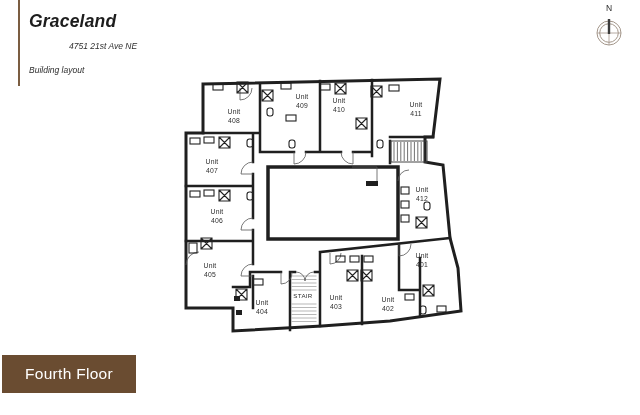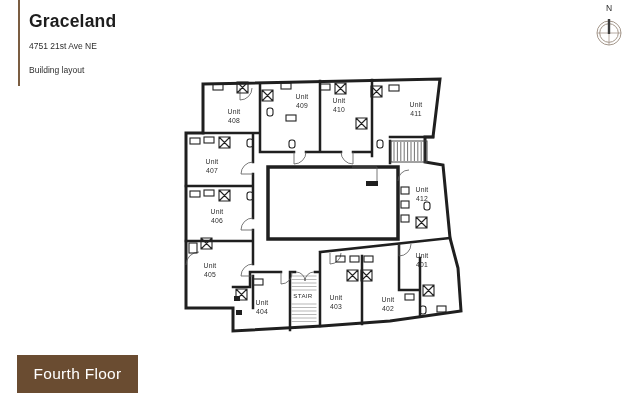--- a/index.html
+++ b/index.html
@@ -4,26 +4,26 @@
 <style>
   html,body{margin:0;padding:0;}
   body{
     width:640px;height:415px;position:relative;background:#ffffff;
     font-family:"Liberation Sans", sans-serif;overflow:hidden;
   }
   .accent-bar{
     position:absolute;left:18px;top:0;width:2px;height:86px;
     background:var(--accent-bar,#7b5d41);
   }
-  .header{position:absolute;left:29px;top:11px;color:#1d1d1d;}
+  .header{position:absolute;left:29px;top:11px;color:#1d1d1d;font-style:italic;}
   .header .title{font-size:17.5px;font-weight:600;line-height:21.5px;letter-spacing:.2px;}
-  .header .address{font-size:8.5px;color:#2e2e2e;margin-top:8px;}
+  .header .address{font-size:8.5px;color:#2e2e2e;margin-top:8px;margin-left:40px;}
   .header .subtitle{font-size:8.5px;color:#2e2e2e;margin-top:14px;}
   .floor-badge{
-    position:absolute;left:17px;top:355px;width:121px;height:38px;
+    position:absolute;left:2px;top:355px;width:134px;height:38px;
     background:var(--badge-brown,#6a4c31);color:#ffffff;
     display:flex;align-items:center;justify-content:center;
     font-size:15.5px;letter-spacing:.3px;
   }
   svg{position:absolute;left:0;top:0;}
   .wall{stroke:#1f1f1f;fill:none;}
   .thin{stroke:#555;fill:none;}
   .unit-text{font-size:6.8px;fill:#2e2e2e;text-anchor:middle;letter-spacing:.2px;}
   .stair-text{font-size:6.2px;fill:#2e2e2e;text-anchor:middle;letter-spacing:.3px;}
   .compass-text{font-size:8.5px;fill:#2b2b2b;text-anchor:middle;}

